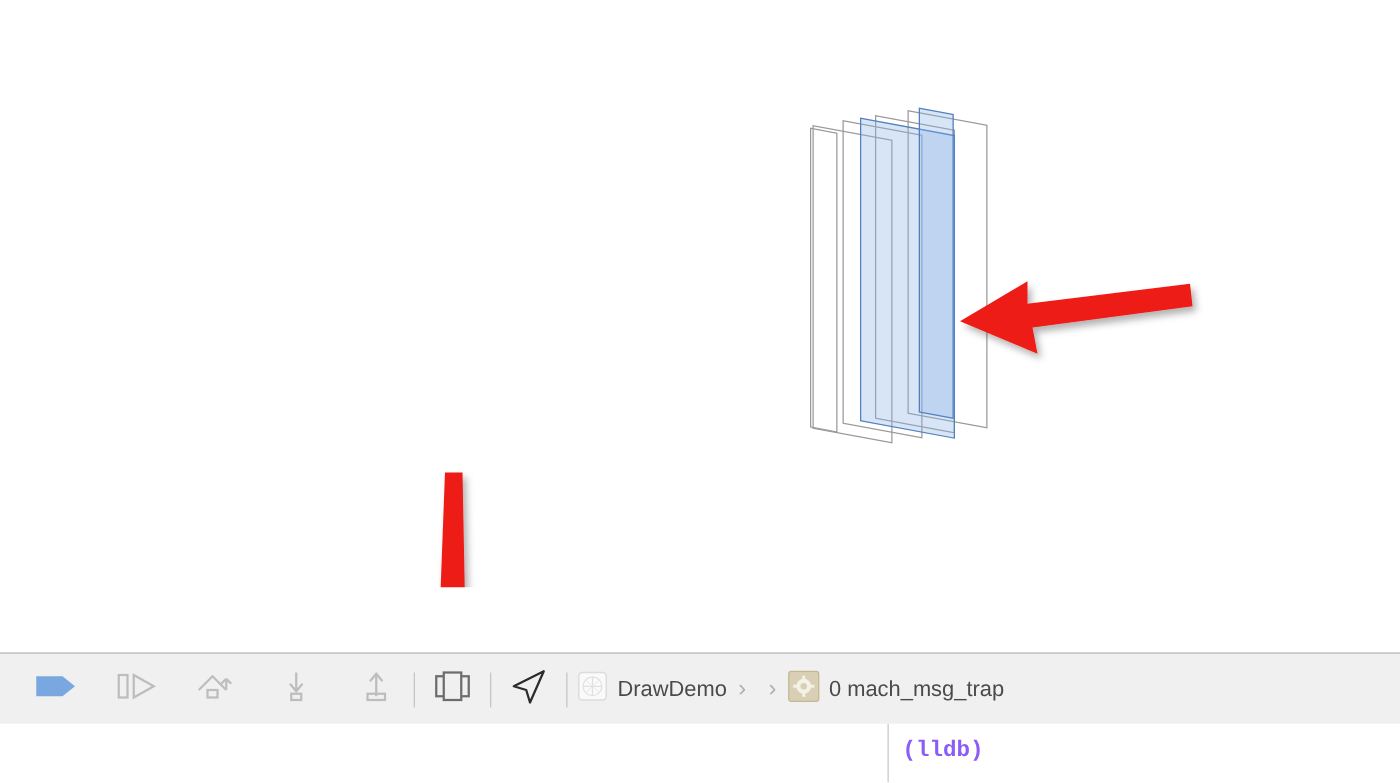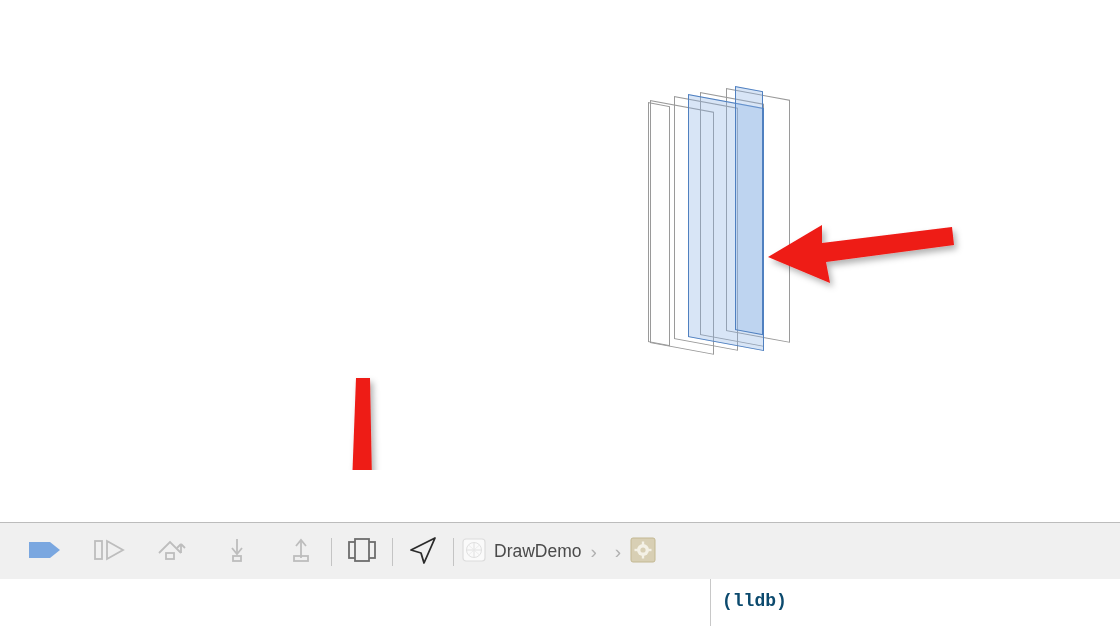--- a/index.html
+++ b/index.html
@@ -106,21 +106,21 @@
     left: 710px; top: 0;
     width: 1px; height: 47px;
     background: #c8c8c8;
   }
   .lldb {
     position: absolute;
     left: 722px; top: 12px;
     font-family: "Liberation Mono", monospace;
     font-size: 18px;
     font-weight: bold;
-    color: #0c4a6e;
+    color: #8b5cf6;
     white-space: nowrap;
   }
 </style>
 </head>
 <body>
 
 <div id="app">
 
   <div class="canvas">
     <div class="hier">
@@ -292,20 +292,21 @@
         <svg width="26" height="26" viewBox="0 0 26 26">
           <rect x="1" y="1" width="24" height="24" rx="2" fill="#d8cfb4" stroke="#c3b892" stroke-width="1"></rect>
           <circle cx="13" cy="13" r="6" fill="#f4f1e6"></circle>
           <circle cx="13" cy="13" r="2.6" fill="#d8cfb4"></circle>
           <rect x="11.8" y="4.5" width="2.4" height="3.5" fill="#f4f1e6"></rect>
           <rect x="11.8" y="18" width="2.4" height="3.5" fill="#f4f1e6"></rect>
           <rect x="4.5" y="11.8" width="3.5" height="2.4" fill="#f4f1e6"></rect>
           <rect x="18" y="11.8" width="3.5" height="2.4" fill="#f4f1e6"></rect>
         </svg>
       </span>
+      <span class="crumb-label">0 mach_msg_trap</span>
     </div>
   </div>
 
   <div class="console">
     <div class="divider"></div>
     <div class="lldb">(lldb)</div>
   </div>
 
 </div>
 

